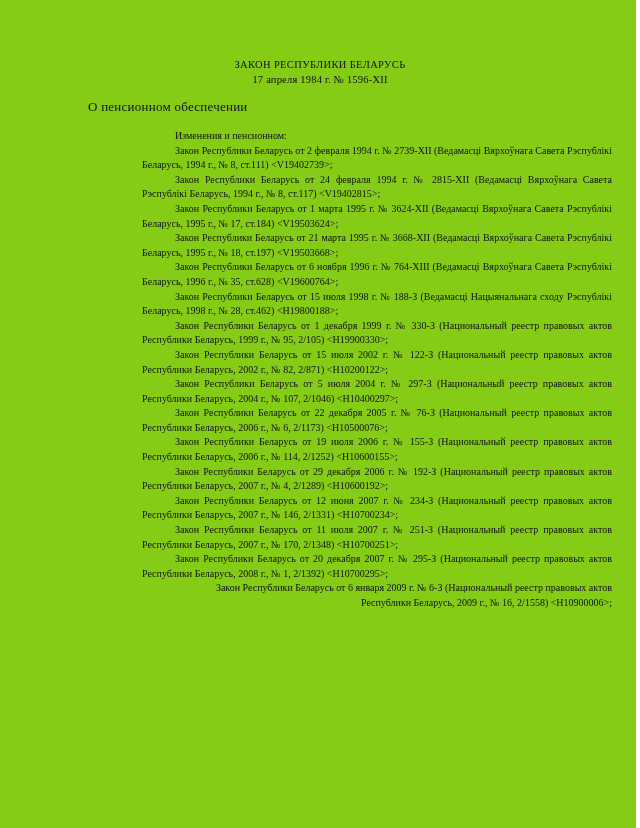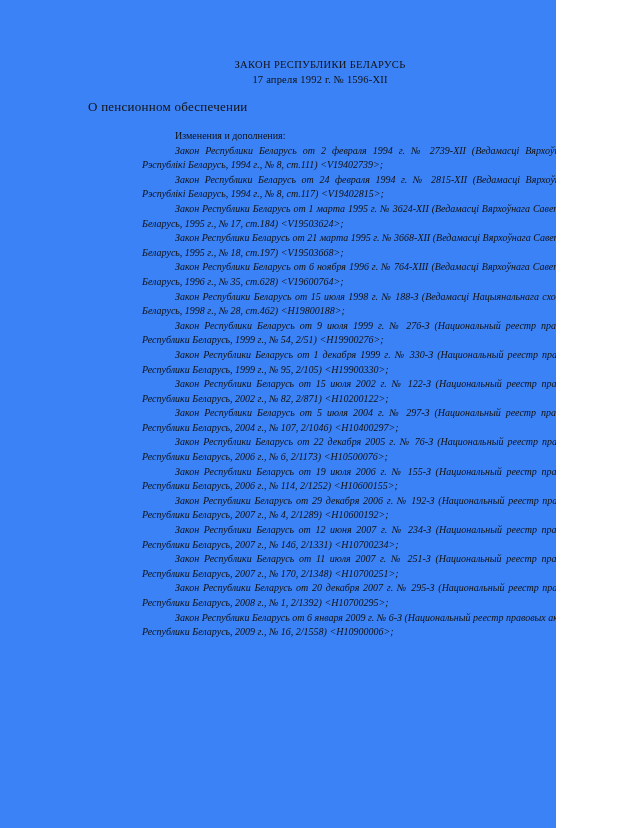--- a/index.html
+++ b/index.html
@@ -9,25 +9,25 @@
   }
   body {
     width: 640px;
     height: 828px;
     font-family: "Liberation Serif", "DejaVu Serif", serif;
     color: #111111;
     -webkit-font-smoothing: antialiased;
   }
   .page {
     position: relative;
-    width: 556px;
+    width: 636px;
     height: 828px;
     box-sizing: border-box;
     overflow: hidden;
-    background: #3b82f6;
+    background: #84cc16;
   }
 
   
   .masthead {
     position: absolute;
     left: 0;
     top: 58px;
     width: 640px;
     text-align: center;
   }
@@ -65,56 +65,54 @@
   .amend-heading {
     font-size: 10px;
     line-height: 14.6px;
     text-indent: 33px;
     margin: 0 0 0 0;
   }
   .amend-list {
     margin: 0;
     padding: 0;
     list-style: none;
-    font-style: italic;
   }
   .amend-item {
     font-size: 10px;
     line-height: 14.6px;
     text-align: justify;
     text-indent: 33px;
     margin: 0;
     hyphens: none;
   }
   .amend-item:last-child {
-    text-align: left;
+    text-align: right;
   }
 </style>
 </head>
 <body>
 
 <div class="page">
 
   <div class="masthead">
     <div class="law-kicker">ЗАКОН РЕСПУБЛИКИ БЕЛАРУСЬ</div>
-    <div class="law-date">17 апреля 1992 г. № 1596-XII</div>
+    <div class="law-date">17 апреля 1984 г. № 1596-XII</div>
   </div>
 
   <div class="doc-title">О пенсионном обеспечении</div>
 
   <div class="amend-block">
-    <p class="amend-heading">Изменения и дополнения:</p>
+    <p class="amend-heading">Изменения и пенсионном:</p>
     <div class="amend-list">
         <p class="amend-item">Закон Республики Беларусь от 2 февраля 1994 г. № 2739-XII (Ведамасці Вярхоўнага Савета Рэспублікі Беларусь, 1994 г., № 8, ст.111) &lt;V19402739&gt;;</p>
         <p class="amend-item">Закон Республики Беларусь от 24 февраля 1994 г. № 2815-XII (Ведамасці Вярхоўнага Савета Рэспублікі Беларусь, 1994 г., № 8, ст.117) &lt;V19402815&gt;;</p>
         <p class="amend-item">Закон Республики Беларусь от 1 марта 1995 г. № 3624-XII (Ведамасці Вярхоўнага Савета Рэспублікі Беларусь, 1995 г., № 17, ст.184) &lt;V19503624&gt;;</p>
         <p class="amend-item">Закон Республики Беларусь от 21 марта 1995 г. № 3668-XII (Ведамасці Вярхоўнага Савета Рэспублікі Беларусь, 1995 г., № 18, ст.197) &lt;V19503668&gt;;</p>
         <p class="amend-item">Закон Республики Беларусь от 6 ноября 1996 г. № 764-XIII (Ведамасці Вярхоўнага Савета Рэспублікі Беларусь, 1996 г., № 35, ст.628) &lt;V19600764&gt;;</p>
         <p class="amend-item">Закон Республики Беларусь от 15 июля 1998 г. № 188-З (Ведамасці Нацыянальнага сходу Рэспублікі Беларусь, 1998 г., № 28, ст.462) &lt;H19800188&gt;;</p>
-        <p class="amend-item">Закон Республики Беларусь от 9 июля 1999 г. № 276-З (Национальный реестр правовых актов Республики Беларусь, 1999 г., № 54, 2/51) &lt;H19900276&gt;;</p>
         <p class="amend-item">Закон Республики Беларусь от 1 декабря 1999 г. № 330-З (Национальный реестр правовых актов Республики Беларусь, 1999 г., № 95, 2/105) &lt;H19900330&gt;;</p>
         <p class="amend-item">Закон Республики Беларусь от 15 июля 2002 г. № 122-З (Национальный реестр правовых актов Республики Беларусь, 2002 г., № 82, 2/871) &lt;H10200122&gt;;</p>
         <p class="amend-item">Закон Республики Беларусь от 5 июля 2004 г. № 297-З (Национальный реестр правовых актов Республики Беларусь, 2004 г., № 107, 2/1046) &lt;H10400297&gt;;</p>
         <p class="amend-item">Закон Республики Беларусь от 22 декабря 2005 г. № 76-З (Национальный реестр правовых актов Республики Беларусь, 2006 г., № 6, 2/1173) &lt;H10500076&gt;;</p>
         <p class="amend-item">Закон Республики Беларусь от 19 июля 2006 г. № 155-З (Национальный реестр правовых актов Республики Беларусь, 2006 г., № 114, 2/1252) &lt;H10600155&gt;;</p>
         <p class="amend-item">Закон Республики Беларусь от 29 декабря 2006 г. № 192-З (Национальный реестр правовых актов Республики Беларусь, 2007 г., № 4, 2/1289) &lt;H10600192&gt;;</p>
         <p class="amend-item">Закон Республики Беларусь от 12 июня 2007 г. № 234-З (Национальный реестр правовых актов Республики Беларусь, 2007 г., № 146, 2/1331) &lt;H10700234&gt;;</p>
         <p class="amend-item">Закон Республики Беларусь от 11 июля 2007 г. № 251-З (Национальный реестр правовых актов Республики Беларусь, 2007 г., № 170, 2/1348) &lt;H10700251&gt;;</p>
         <p class="amend-item">Закон Республики Беларусь от 20 декабря 2007 г. № 295-З (Национальный реестр правовых актов Республики Беларусь, 2008 г., № 1, 2/1392) &lt;H10700295&gt;;</p>
         <p class="amend-item">Закон Республики Беларусь от 6 января 2009 г. № 6-З (Национальный реестр правовых актов Республики Беларусь, 2009 г., № 16, 2/1558) &lt;H10900006&gt;;</p>

